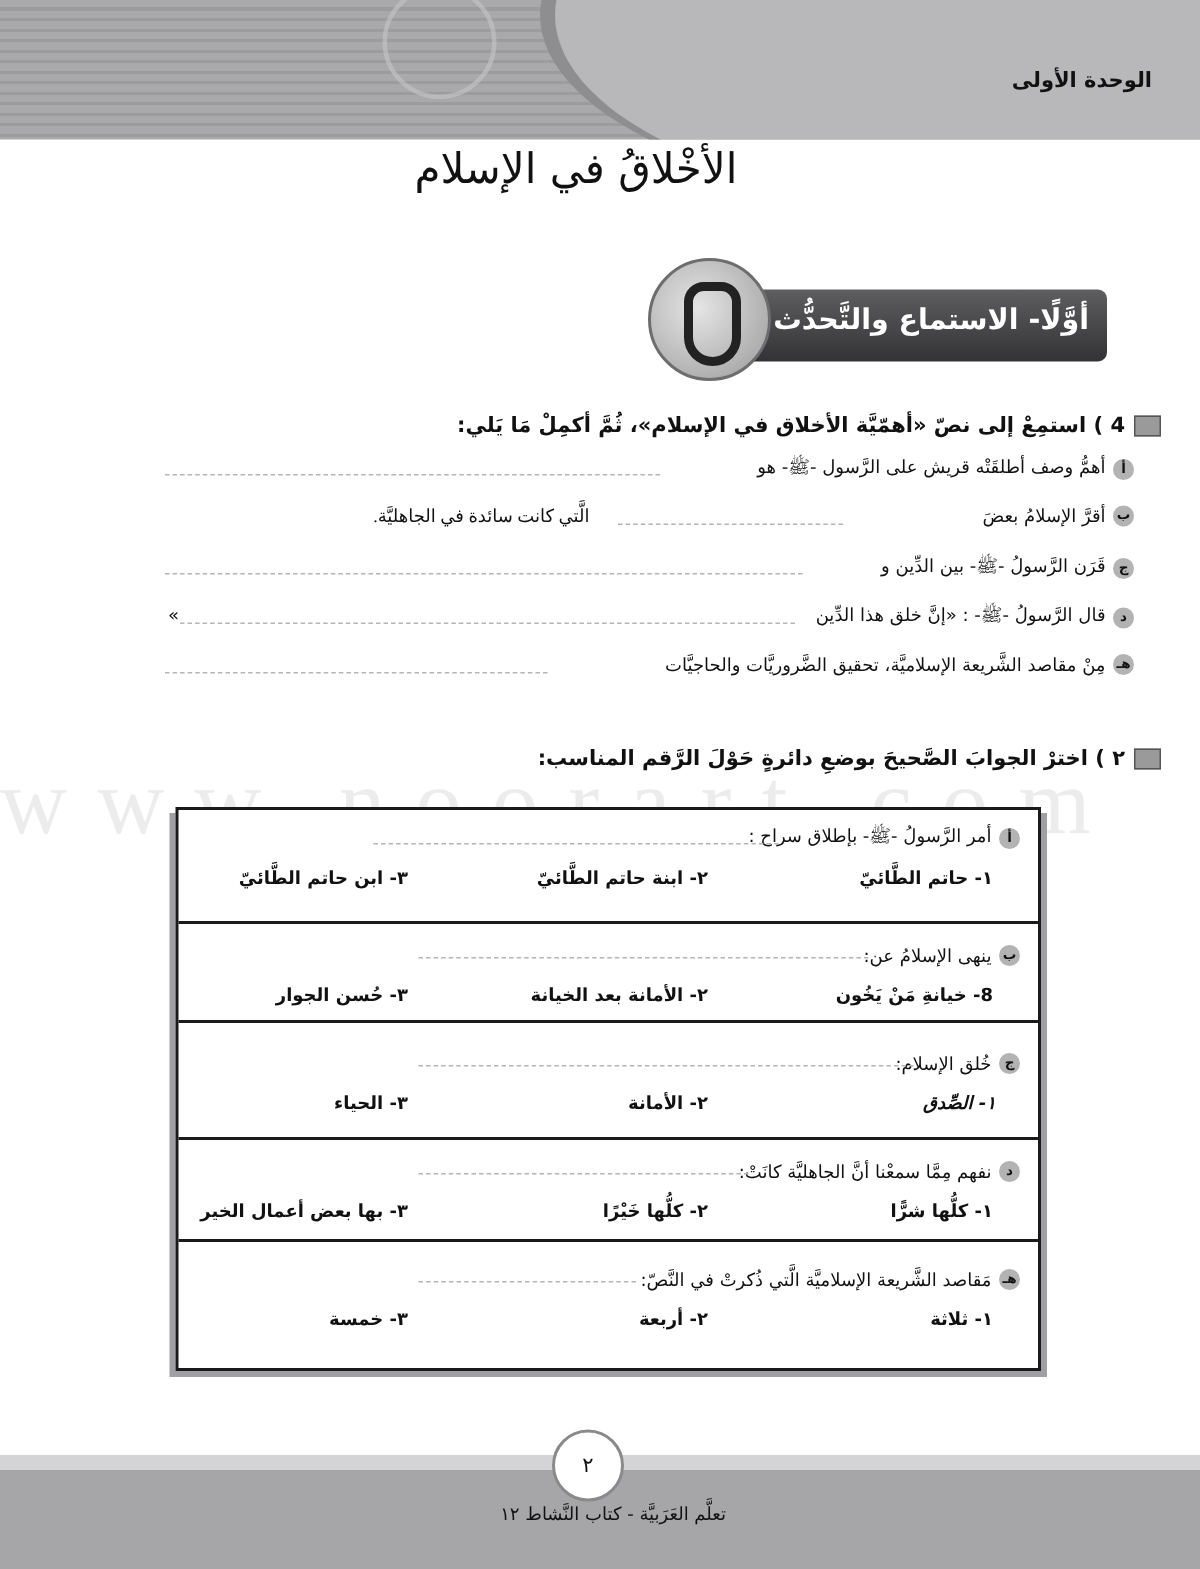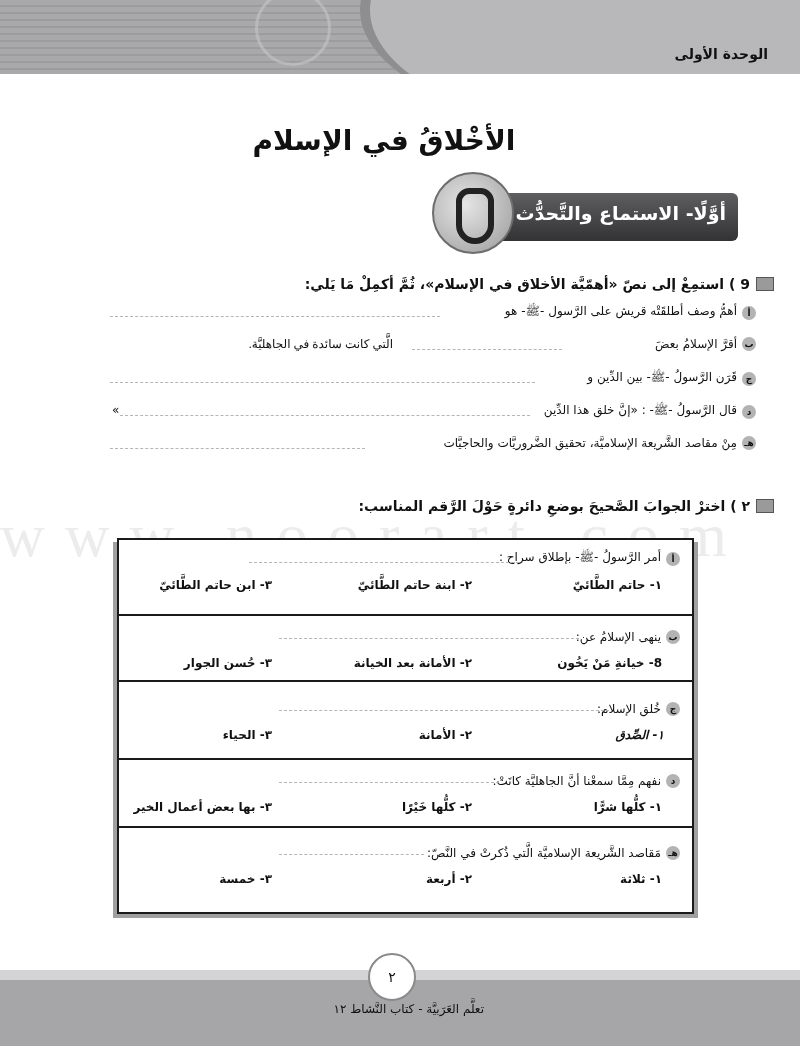--- a/index.html
+++ b/index.html
@@ -1,39 +1,39 @@
 <!DOCTYPE html>
 <html><head>
 <meta charset="utf-8">
 <style>
   html, body { margin:0; padding:0; }
   body {
     width:800px; height:1046px; position:relative; overflow:hidden;
     background:#ffffff; font-family:"DejaVu Sans", sans-serif; color:#111;
   }
   .header {
-    position:absolute; left:0; top:0; width:800px; height:74px;
+    position:absolute; left:0; top:0; width:800px; height:93px;
     background: repeating-linear-gradient(180deg, #a9a9ab 0px, #a9a9ab 5px, #9c9c9e 5px, #9c9c9e 7px);
     overflow:hidden;
   }
   .header-swoosh {
     position:absolute; left:360px; top:-120px; width:620px; height:260px;
     border-radius:50%; background:#b8b8ba; border-left:10px solid #8e8e90;
   }
   .header-deco {
     position:absolute; left:255px; top:-10px; width:70px; height:70px;
     border:3px solid #c6c6c8; border-radius:50%; opacity:.6;
   }
   .unit-label {
     position:absolute; right:32px; top:46px; font-size:14px; font-weight:bold;
     direction:rtl; color:#111;
   }
   .page-title {
-    position:absolute; left:0; width:768px; top:124px; text-align:center;
-    font-size:28px; font-weight:bold; direction:rtl;
+    position:absolute; left:0; width:768px; top:96px; text-align:center;
+    font-size:28px; font-weight:normal; direction:rtl;
   }
   .section-banner {
     position:absolute; left:455px; top:193px; width:283px; height:48px;
     background:linear-gradient(180deg,#5e5e60,#333335); border-radius:6px;
   }
   .section-banner-text {
     position:absolute; right:12px; top:9px; color:#fff; font-size:19px; font-weight:bold; direction:rtl;
   }
   .banner-icon {
     position:absolute; left:432px; top:172px; width:78px; height:78px; border-radius:50%;
@@ -99,21 +99,21 @@
 
 <div class="section-banner">
   <div class="section-banner-text">أوَّلًا- الاستماع والتَّحدُّث</div>
 </div>
 <div class="banner-icon"></div>
 
 <div class="watermark">www.noorart.com</div>
 
 <div class="q-heading" style="top:276px;">
   <span class="cd-icon"></span>
-  <span>9 ) استمِعْ إلى نصّ «أهمّيَّة الأخلاق في الإسلام»، ثُمَّ أكمِلْ مَا يَلي:</span>
+  <span>4 ) استمِعْ إلى نصّ «أهمّيَّة الأخلاق في الإسلام»، ثُمَّ أكمِلْ مَا يَلي:</span>
 </div>
 
 <div class="line-item" style="right:44px; top:304px;">
   <span class="letter-badge">أ</span>
   <span>أهمُّ وصف أطلقَتْه قريش على الرَّسول -ﷺ- هو</span>
 </div>
 <div class="dash" style="left:110px; width:330px; top:316px;"></div>
 
 <div class="line-item" style="right:44px; top:337px;">
   <span class="letter-badge">ب</span>

